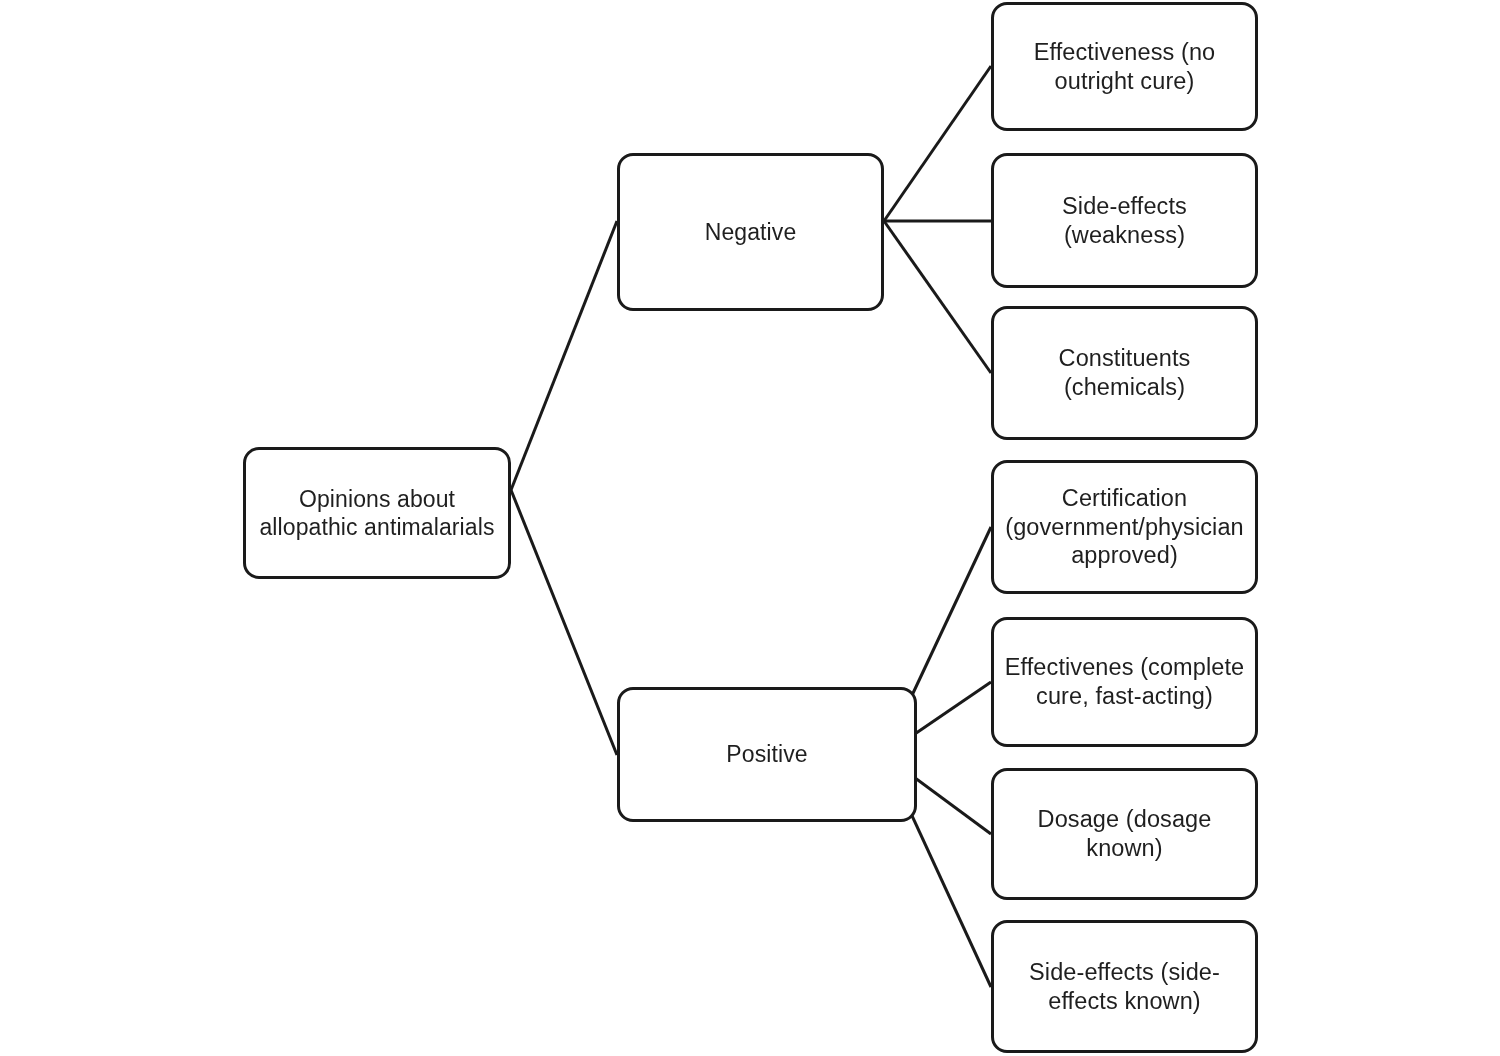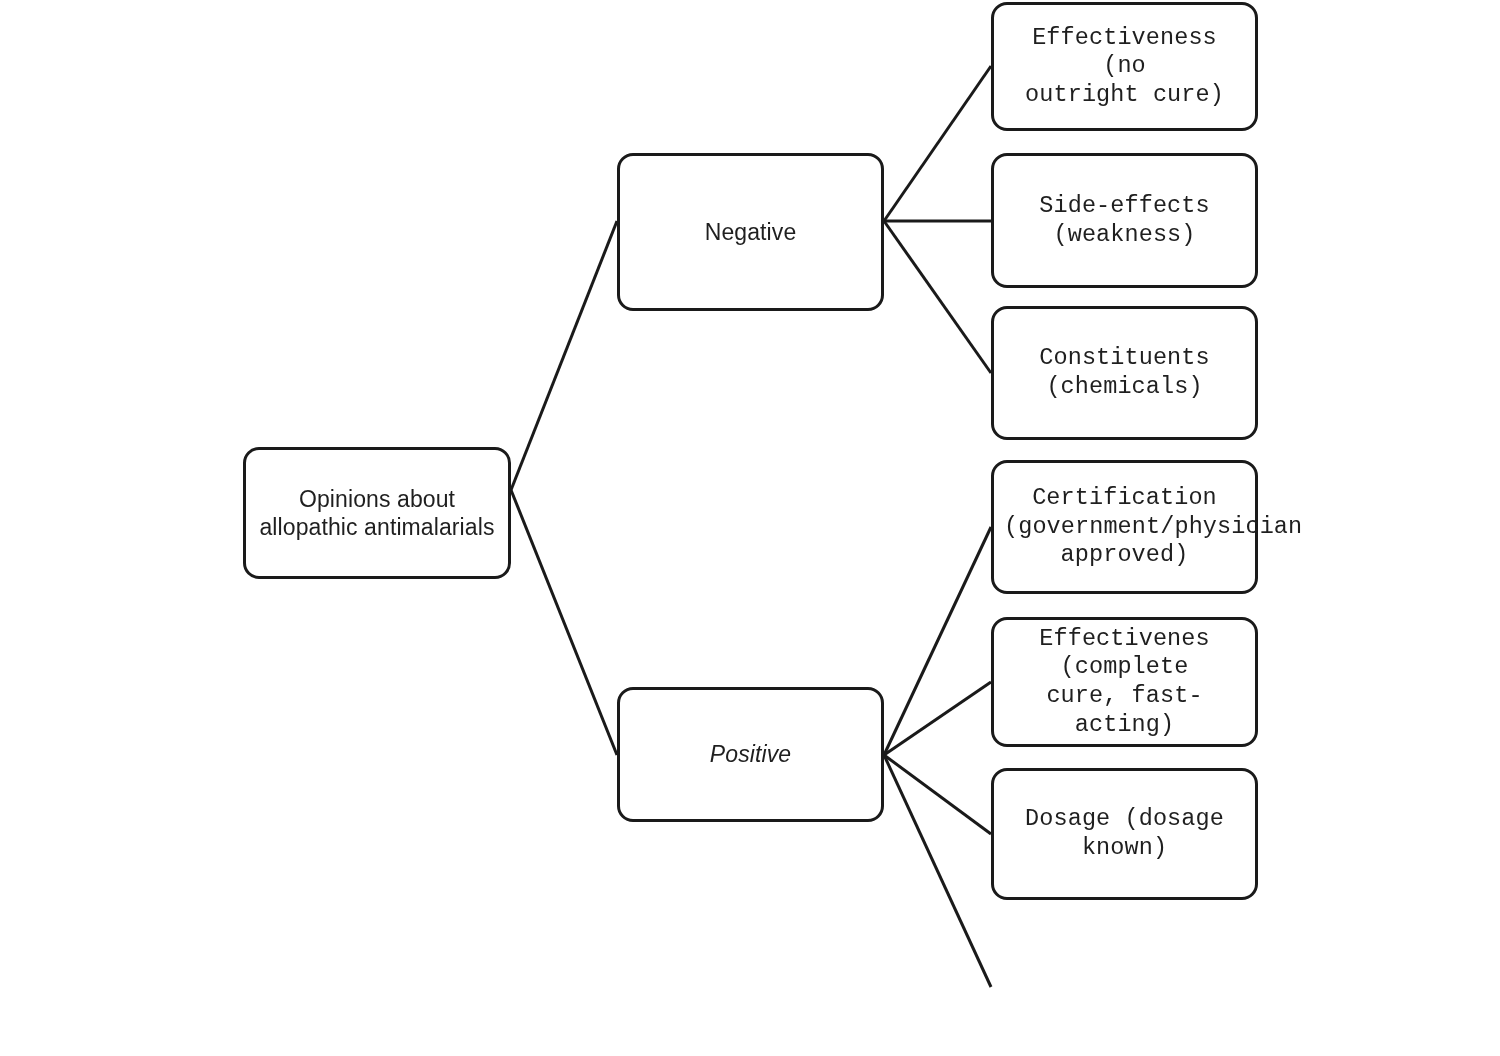--- a/index.html
+++ b/index.html
@@ -48,21 +48,20 @@
     letter-spacing: 0.1px;
     color: #1f1f1f;
     white-space: pre-line;
   }
   .node.root .label,
   .node.branch .label {
     font-size: 23px;
   }
   .node.leaf .label {
     font-size: 23.5px;
-    font-family: Liberation Mono, monospace;
   }
 </style>
 </head>
 <body>
 
 <div id="canvas">
 
   <svg id="edges" viewBox="0 0 1500 1056" width="1500" height="1056" xmlns="http://www.w3.org/2000/svg">
     <g stroke="#1a1a1a" stroke-width="3" fill="none" stroke-linecap="butt">
 
@@ -83,21 +82,21 @@
 
   <div class="node root" style="left:243px; top:424px; width:268px; height:132px;margin-top:23px;">
     <span class="label">Opinions about
 allopathic antimalarials</span>
   </div>
 
   <div class="node branch" style="left:617px; top:153px; width:267px; height:158px;">
     <span class="label">Negative</span>
   </div>
 
-  <div class="node branch" style="left:617px; top:687px; width:267px; height:135px;font-style:italic;">
+  <div class="node branch" style="left:617px; top:687px; width:300px; height:135px;">
     <span class="label">Positive</span>
   </div>
 
   <div class="node leaf" style="left:991px; top:2px; width:267px; height:129px;">
     <span class="label">Effectiveness (no
 outright cure)</span>
   </div>
 
   <div class="node leaf" style="left:991px; top:153px; width:267px; height:135px;">
     <span class="label">Side-effects (weakness)</span>
@@ -116,14 +115,18 @@
 
   <div class="node leaf" style="left:991px; top:768px; width:267px; height:132px;">
     <span class="label">Dosage (dosage known)</span>
   </div>
 
   <div class="node leaf" style="left:991px; top:617px; width:267px; height:130px;">
     <span class="label">Effectivenes (complete
 cure, fast-acting)</span>
   </div>
 
+  <div class="node leaf" style="left:991px; top:920px; width:267px; height:133px;">
+    <span class="label">Side-effects (side-
+effects known)</span>
+  </div>
 
 </div>
 
 </body></html>

